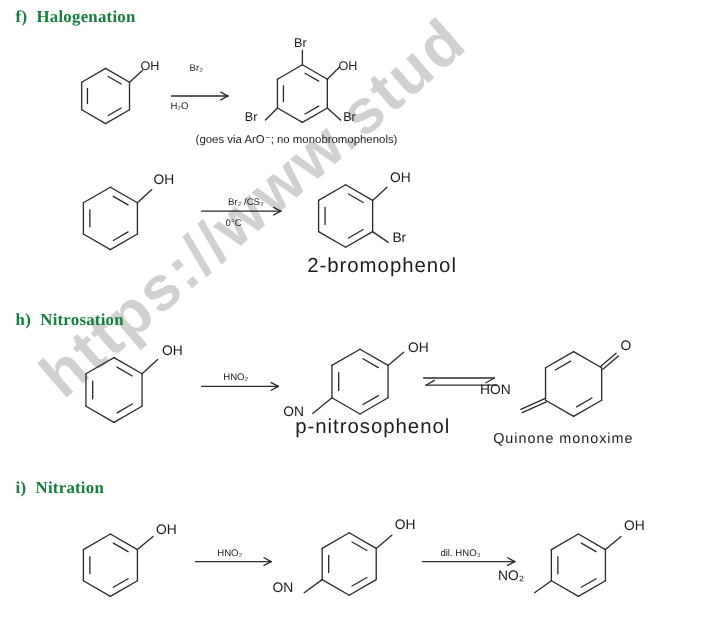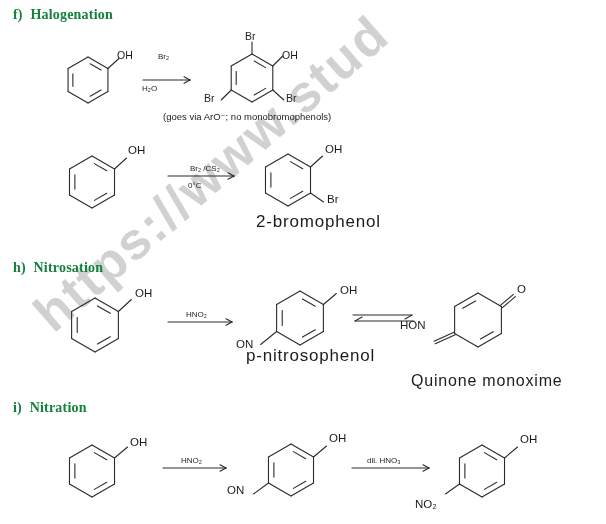--- a/index.html
+++ b/index.html
@@ -225,18 +225,18 @@
 <span class="abs txt atom" style="left:135px;top:287px">OH</span>
 <span class="abs txt atom" style="left:340px;top:284px">OH</span>
 <span class="abs txt atom" style="left:236px;top:338px">ON</span>
 <span class="abs txt atom" style="left:517px;top:283px">O</span>
 <span class="abs txt atom" style="left:400px;top:319px">HON</span>
 
 <span class="abs txt atom" style="left:130px;top:436px">OH</span>
 <span class="abs txt atom" style="left:329px;top:432px">OH</span>
 <span class="abs txt atom" style="left:227px;top:484px">ON</span>
 <span class="abs txt atom" style="left:520px;top:433px">OH</span>
-<span class="abs txt atom" style="left:415px;top:498px">NO₂</span>
+<span class="abs txt atom" style="left:415px;top:474px">NO₂</span>
 
 <span class="abs txt note" style="left:163px;top:111px">(goes via ArO⁻; no monobromophenols)</span>
 <span class="abs txt pname" style="left:256px;top:212px">2-bromophenol</span>
 <span class="abs txt pname" style="left:246px;top:346px">p-nitrosophenol</span>
-<span class="abs txt pname" style="left:411px;top:372px;font-size:16px">Quinone monoxime</span>
+<span class="abs txt pname" style="left:411px;top:358px;font-size:12px">Quinone monoxime</span>
 
 </body></html>

